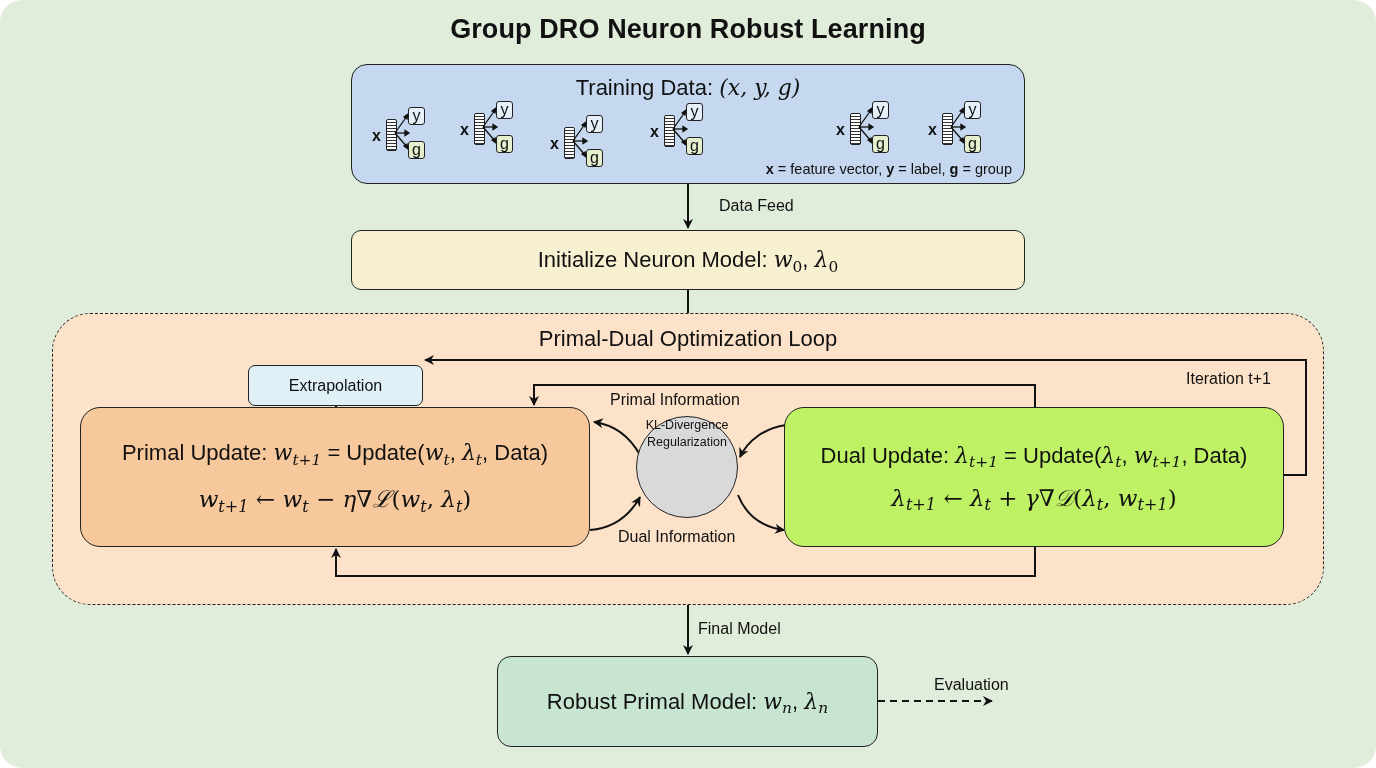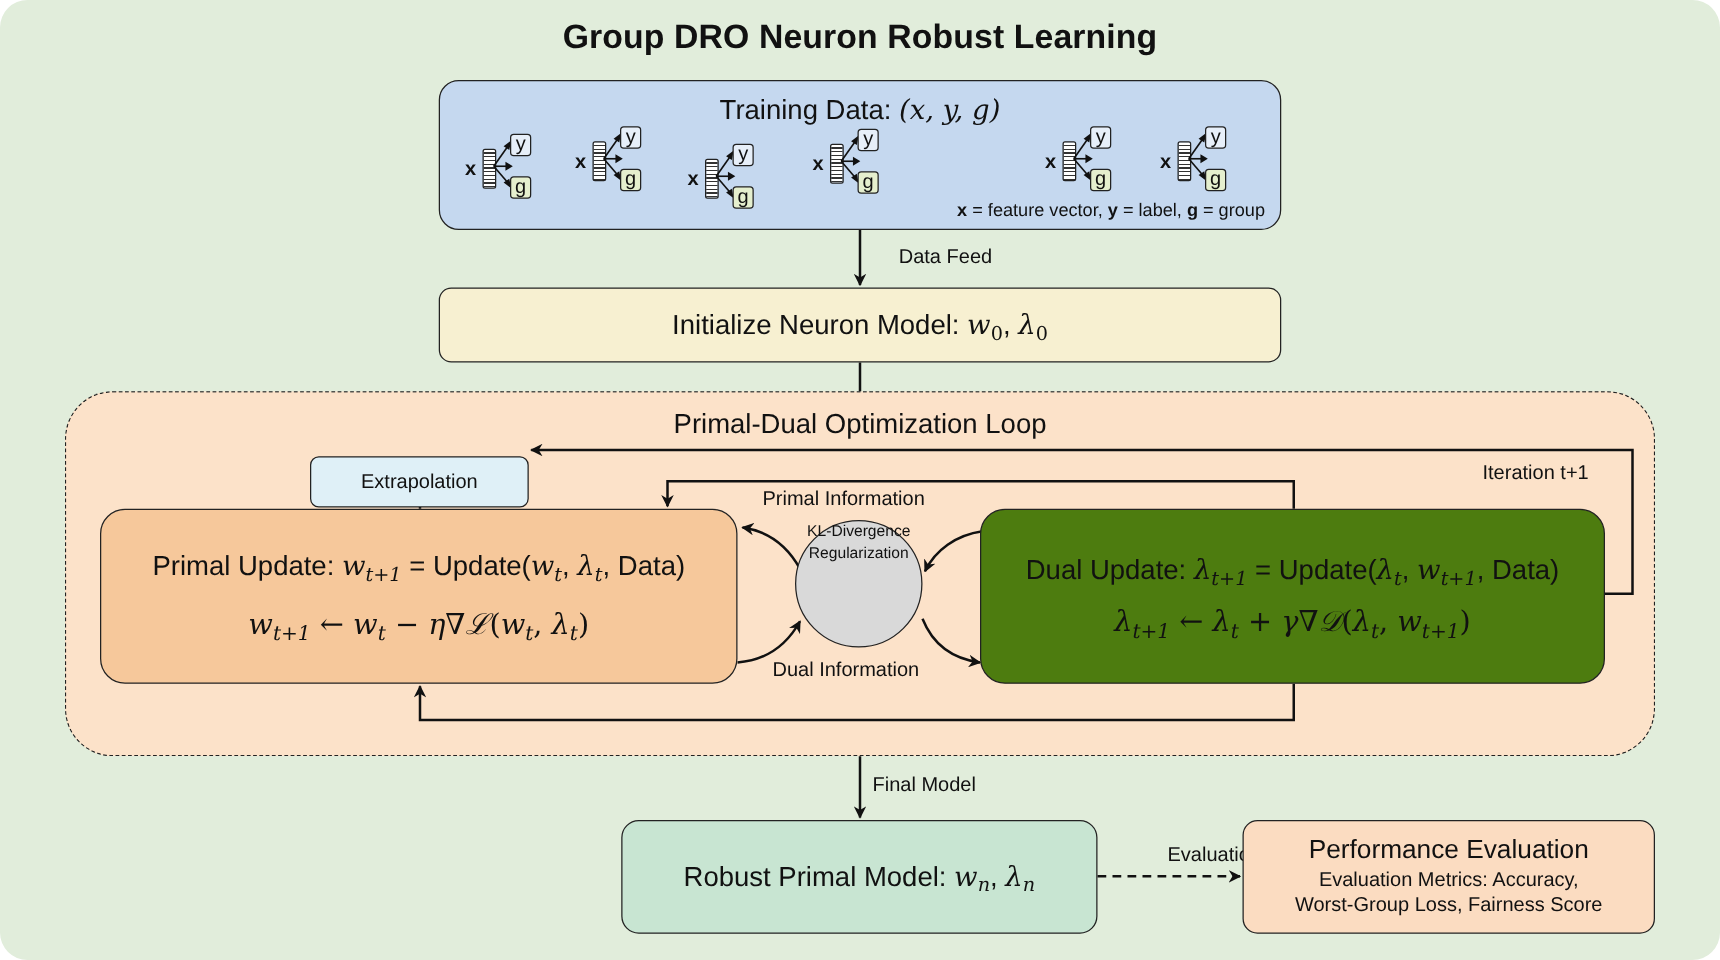--- a/index.html
+++ b/index.html
@@ -50,21 +50,21 @@
     #init-box { left: 351px; top: 230px; width: 674px; height: 60px; background: #f7f0d1; font-size: 22px; border-radius: 10px; }
 
     #loop-region {
       position: absolute; left: 52px; top: 313px; width: 1272px; height: 292px; box-sizing: border-box;
       border: 1.8px dashed #222; border-radius: 38px; background: #fce2c9;
     }
     .loop-title { left: 0; top: 326px; width: 1376px; text-align: center; font-size: 22px; }
 
     #extrap-box { left: 248px; top: 341px; width: 175px; height: 41px; background: #dff0f7; font-size: 16px; border-radius: 7px; margin-top: 24px; }
     #primal-box { left: 80px; top: 407px; width: 510px; height: 140px; background: #f6c89b; border-radius: 20px; }
-    #dual-box { left: 784px; top: 407px; width: 500px; height: 140px; background: #4d7c0f; border-radius: 20px; }
+    #dual-box { left: 784px; top: 407px; width: 500px; height: 140px; background: #bef264; border-radius: 20px; }
     .upd-line1 { font-size: 22px; margin-bottom: 16px; }
     .upd-line2 { font-size: 23px; }
 
     #kl-circle {
       position: absolute; left: 636px; top: 416px; width: 102px; height: 102px; box-sizing: border-box;
       border: 1.6px solid #222; border-radius: 50%; background: #d9d9d9;
       display: flex; flex-direction: column; align-items: center; justify-content: flex-start;
       font-size: 12.5px; line-height: 17px;
     }
 
@@ -266,18 +266,13 @@
       <span class="math">λ</span><sub class="math">t+1</sub><span> ← </span><span class="math">λ</span><sub class="math">t</sub><span> + </span><span class="math">γ∇</span><span class="math">𝒟</span>(<span class="math">λ</span><sub class="math">t</sub>, <span class="math">w</span><sub class="math">t+1</sub>)
     </div>
   </div>
 
   <div class="box" id="robust-box">
     <div>
       <span>Robust Primal Model: </span><span class="math">w</span><sub class="math">n</sub><span>, </span><span class="math">λ</span><sub class="math">n</sub>
     </div>
   </div>
 
-  <div class="box" id="perf-box">
-    <div class="ptitle">Performance Evaluation</div>
-    <div class="pline">Evaluation Metrics: Accuracy,</div>
-    <div class="pline">Worst-Group Loss, Fairness Score</div>
-  </div>
 </div>
 
 </body></html>

